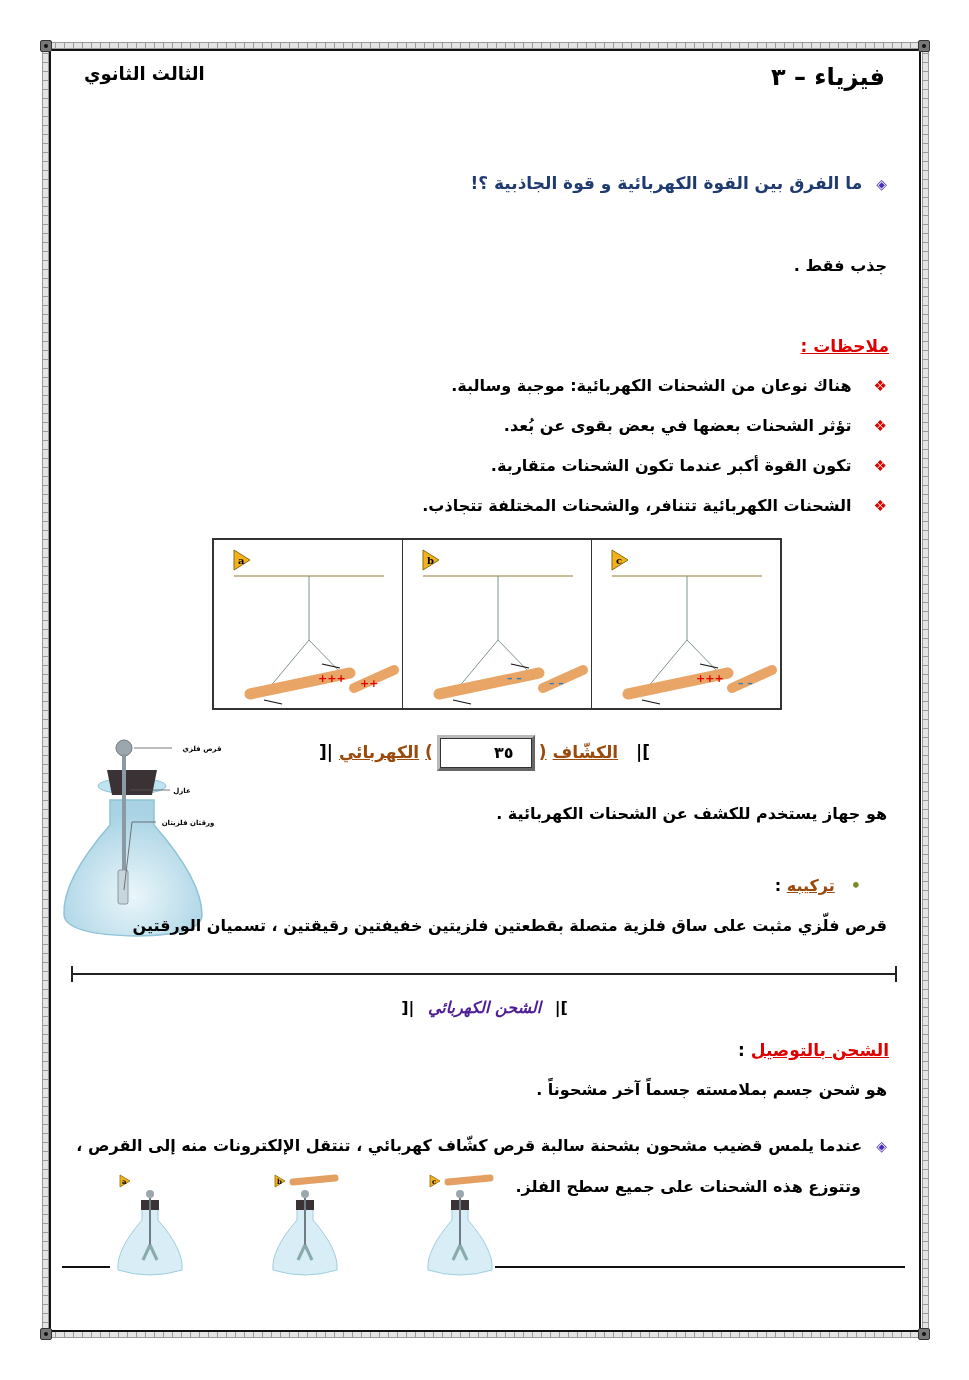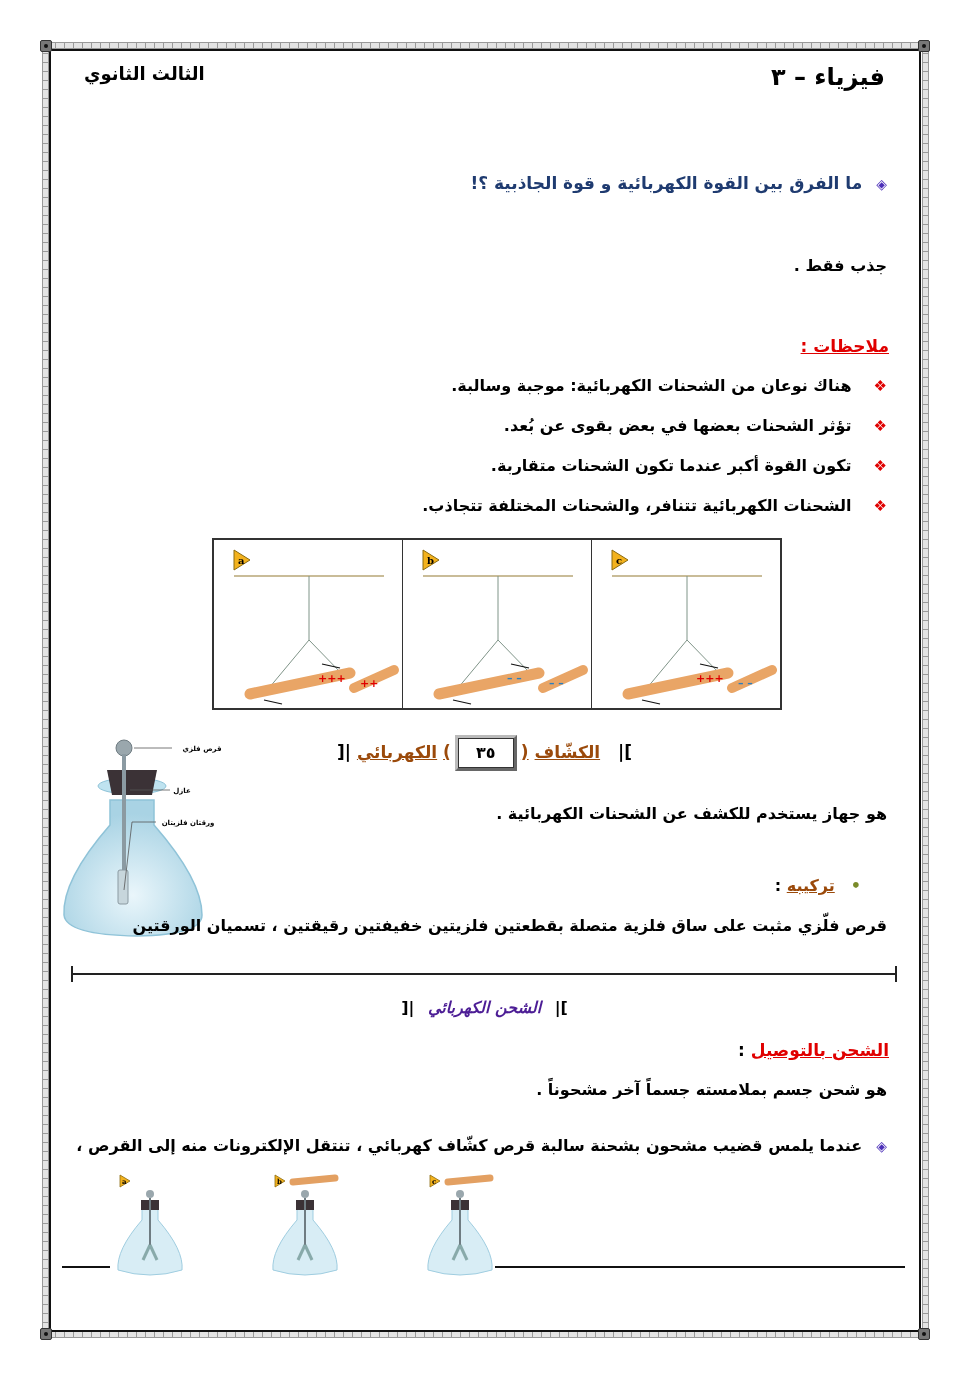--- a/index.html
+++ b/index.html
@@ -36,21 +36,21 @@
   .note .star { color:#e00000; margin-left:22px; font-size:15px; }
 
   
   .fig { position:absolute; left:212px; top:538px; width:566px; height:168px; border:2px solid #333; background:#fff; display:flex; }
   .panel { flex:1; position:relative; border-left:1.5px solid #333; }
   .panel:first-child { border-left:none; }
   .panel svg { position:absolute; left:0; top:0; }
 
   .electro-title { left:0; width:969px; top:735px; text-align:center; font-size:17px; }
   .brown { color:#9b4a0b; text-decoration:underline; }
-  .num-box { display:inline-block; width:56px; height:30px; border:3px outset #bbb; background:#fff; text-align:center; line-height:30px; font-size:16px; vertical-align:middle; margin:0 4px; box-shadow: inset 0 0 0 1px #333; }
+  .num-box { display:inline-block; width:56px; height:30px; border:3px outset #bbb; background:#fff; text-align:center; line-height:30px; font-size:16px; vertical-align:middle; margin:0 4px; box-shadow: inset 0 0 0 1px #333; padding-left: 36px; }
 
   .flask-img { position:absolute; left:52px; top:730px; width:170px; height:210px; }
 
   .sep-line { position:absolute; left:72px; top:973px; width:824px; height:2px; background:#222; }
   .sep-cap { position:absolute; top:966px; width:2px; height:16px; background:#222; }
 
   .charge-title { left:0; width:969px; top:998px; text-align:center; font-size:16px; }
   .olive { color:#4c1d95;font-style:italic; }
 
   .bottom-line { position:absolute; top:1266px; height:2px; background:#111; }
@@ -188,20 +188,21 @@
 
   <div class="t rtl" style="right:80px;top:1040px;font-size:17px">
     <span style="color:#e00000;text-decoration:underline">الشحن بالتوصيل</span>
     <span>:</span>
   </div>
   <div class="t para rtl" style="top:1080px">هو شحن جسم بملامسته جسماً آخر مشحوناً .</div>
 
   <div class="t para rtl" style="top:1136px;right:82px">
     <span class="diamond">◈</span><span>عندما يلمس قضيب مشحون بشحنة سالبة قرص كشّاف كهربائي ، تنتقل الإلكترونات منه إلى القرص ،</span>
   </div>
+  <div class="t para rtl" style="top:1177px;right:108px">وتتوزع هذه الشحنات على جميع سطح الفلز.</div>
 
   <svg class="mini-flasks" viewBox="0 0 400 120">
       <polygon points="20,5 20,17 30,11" fill="#f3b21d" stroke="#8a6a10" stroke-width="0.8"></polygon>
       <text x="22" y="14" font-size="7" font-weight="bold" font-family="DejaVu Serif, serif">a</text>
       <path d="M42 36 L42 50 Q16 80 18 100 Q50 110 82 100 Q84 80 58 50 L58 36 Z" fill="#d8edf5" stroke="#9fcde0"></path>
       <rect x="41" y="30" width="18" height="10" fill="#3b3236"></rect>
       <circle cx="50" cy="24" r="4" fill="#9aa7ad"></circle>
       <line x1="50" y1="28" x2="50" y2="75" stroke="#6f7c82" stroke-width="2"></line>
       <line x1="50" y1="75" x2="43" y2="90" stroke="#8aa" stroke-width="3"></line>
       <line x1="50" y1="75" x2="57" y2="90" stroke="#8aa" stroke-width="3"></line>

